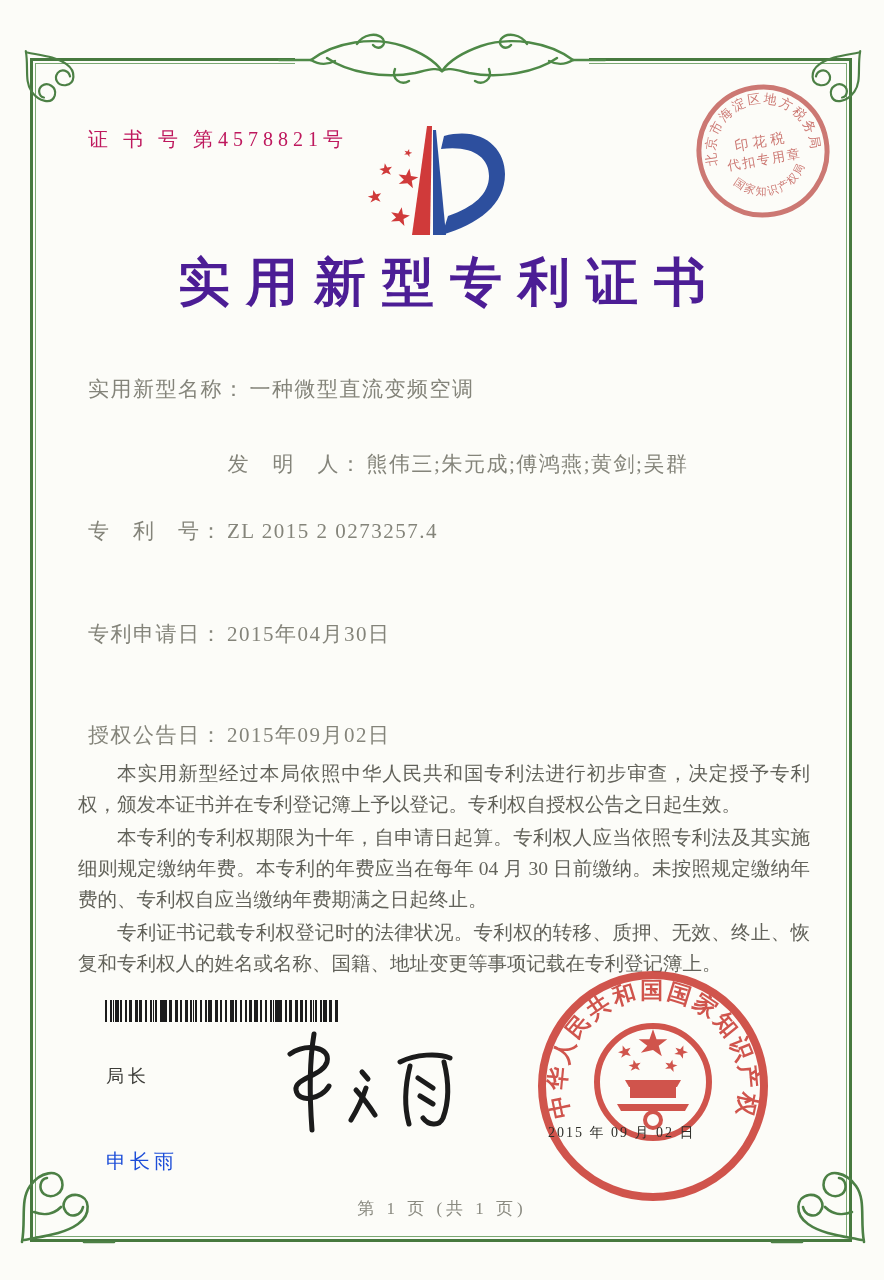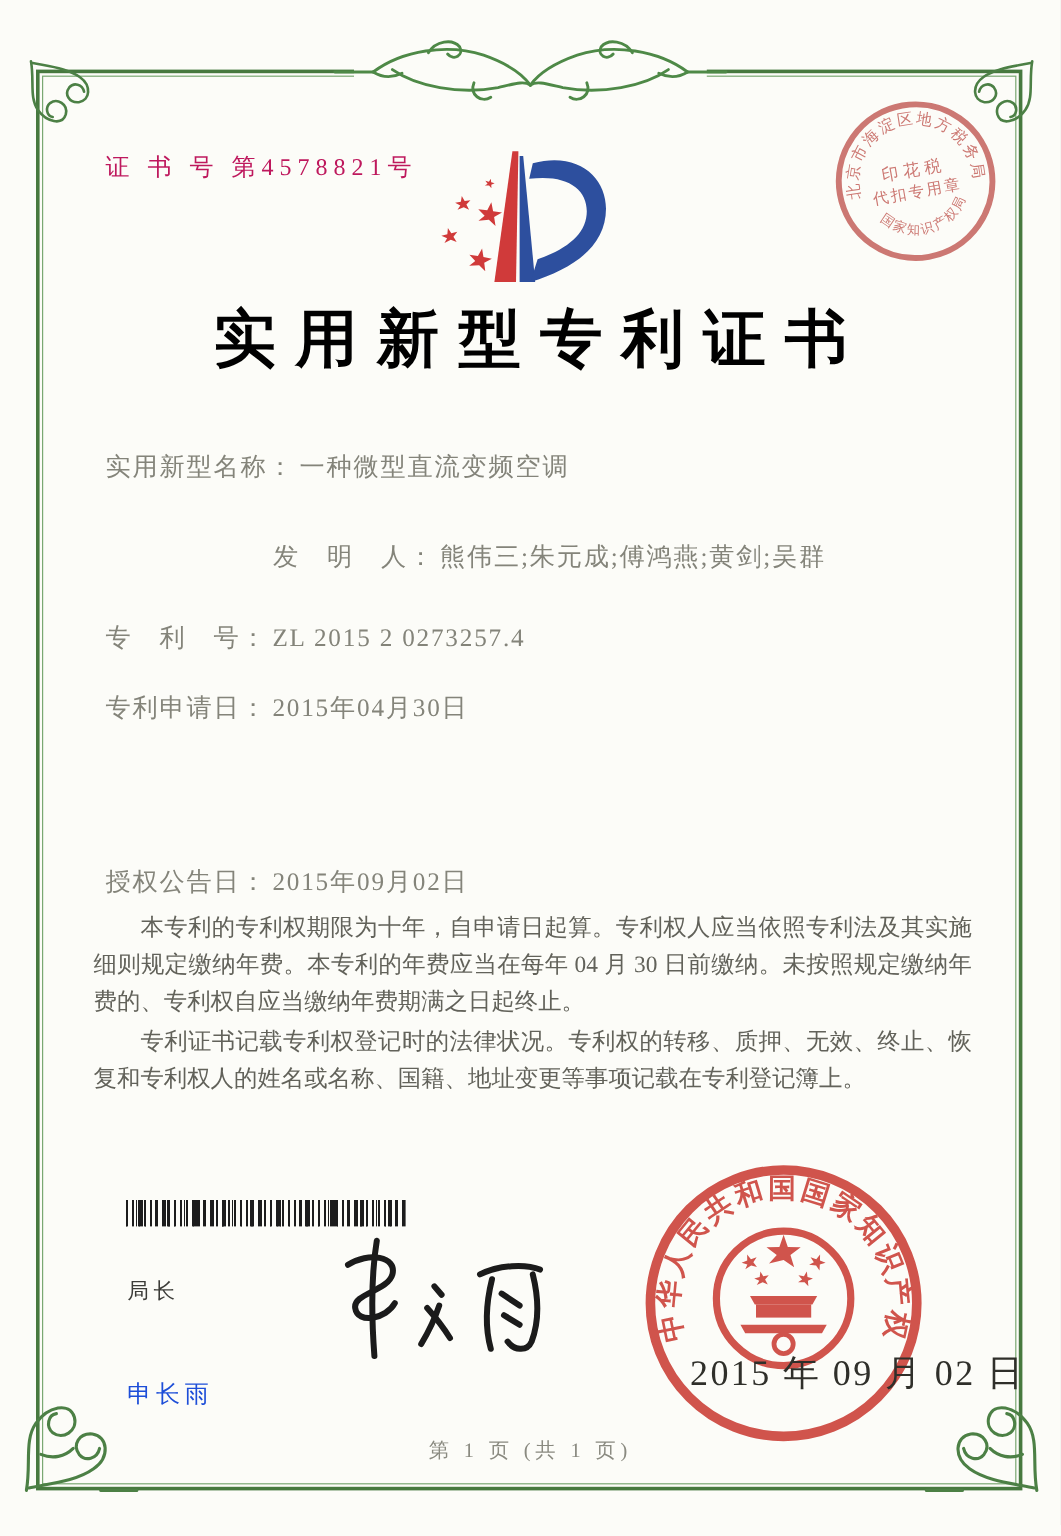--- a/index.html
+++ b/index.html
@@ -15,42 +15,42 @@
   }
   .frame-inner{
     position:absolute;left:2px;top:2px;right:2px;bottom:2px;
     border:1px solid #7aa872;
   }
   .cert-no{
     left:88px;top:126px;font-size:20px;color:#be185d;letter-spacing:5px;
   }
   .title{
     left:0;right:0;top:248px;text-align:center;
-    font-size:52px;font-weight:700;color:#000000;letter-spacing:16px;text-indent:16px;
+    font-size:52px;font-weight:700;color:#4c1d95;letter-spacing:16px;text-indent:16px;
   }
   .field{
     left:88px;width:740px;font-size:21px;color:#84847a;letter-spacing:1.5px;white-space:nowrap;
   }
   .field .lbl{margin-right:4px;}
   .body-text{
     left:78px;top:758px;width:732px;font-size:19.5px;color:#62625a;
     line-height:31px;text-align:justify;
   }
   .body-text p{margin:0 0 2px 0;text-indent:2em;}
   .barcode{
     left:105px;top:1000px;width:233px;height:22px;
     background-image:
       repeating-linear-gradient(90deg,#1c1c1c 0 2px,transparent 2px 5px),
       repeating-linear-gradient(90deg,#1c1c1c 0 1px,transparent 1px 8px),
       repeating-linear-gradient(90deg,transparent 0 11px,#1c1c1c 11px 14px,transparent 14px 23px);
   }
   .sig-title{left:106px;top:1064px;font-size:18px;color:#3c3c38;letter-spacing:4px;}
   .sig-name{left:106px;top:1148px;font-size:20px;color:#1d4ed8;letter-spacing:4px;}
   .seal-date{
-    left:575px;top:1124px;font-size:30px;color:#2f2f2a;letter-spacing:2px;white-space:nowrap;
+    left:548px;top:1124px;font-size:14px;color:#2f2f2a;letter-spacing:2px;white-space:nowrap;
   }
   .footer{
     left:0;right:0;top:1197px;text-align:center;
     font-size:17px;color:#8a8a80;letter-spacing:4px;
   }
   .big-seal{left:527px;top:960px;opacity:.93;}
   .small-seal{left:688px;top:76px;transform:rotate(-10deg);opacity:.85;}
   svg text{font-family:"Liberation Serif","DejaVu Serif",serif;}
 </style>
 </head>
@@ -153,28 +153,29 @@
 
   <div class="abs field" style="top:375px;">
     <span class="lbl">实用新型名称：</span><span>一种微型直流变频空调</span>
   </div>
   <div class="abs field" style="top:450px;text-align:center;">
     <span class="lbl">发　明　人：</span><span>熊伟三;朱元成;傅鸿燕;黄剑;吴群</span>
   </div>
   <div class="abs field" style="top:517px;">
     <span class="lbl">专　利　号：</span><span>ZL 2015 2 0273257.4</span>
   </div>
-  <div class="abs field" style="top:576px;">
+  <div class="abs field" style="top:620px;">
     <span class="lbl">专利申请日：</span><span>2015年04月30日</span>
   </div>
   <div class="abs field" style="top:721px;">
     <span class="lbl">授权公告日：</span><span>2015年09月02日</span>
   </div>
 
   <div class="abs body-text">
+    <p>本实用新型经过本局依照中华人民共和国专利法进行初步审查，决定授予专利权，颁发本证书并在专利登记簿上予以登记。专利权自授权公告之日起生效。</p>
     <p>本专利的专利权期限为十年，自申请日起算。专利权人应当依照专利法及其实施细则规定缴纳年费。本专利的年费应当在每年 04 月 30 日前缴纳。未按照规定缴纳年费的、专利权自应当缴纳年费期满之日起终止。</p>
     <p>专利证书记载专利权登记时的法律状况。专利权的转移、质押、无效、终止、恢复和专利权人的姓名或名称、国籍、地址变更等事项记载在专利登记簿上。</p>
   </div>
 
   <div class="abs barcode"></div>
 
   <div class="abs sig-title">局长</div>
   <div class="abs sig-name">申长雨</div>
 
   <svg class="abs" style="left:252px;top:1026px;" width="220" height="124" viewBox="0 0 220 124">

